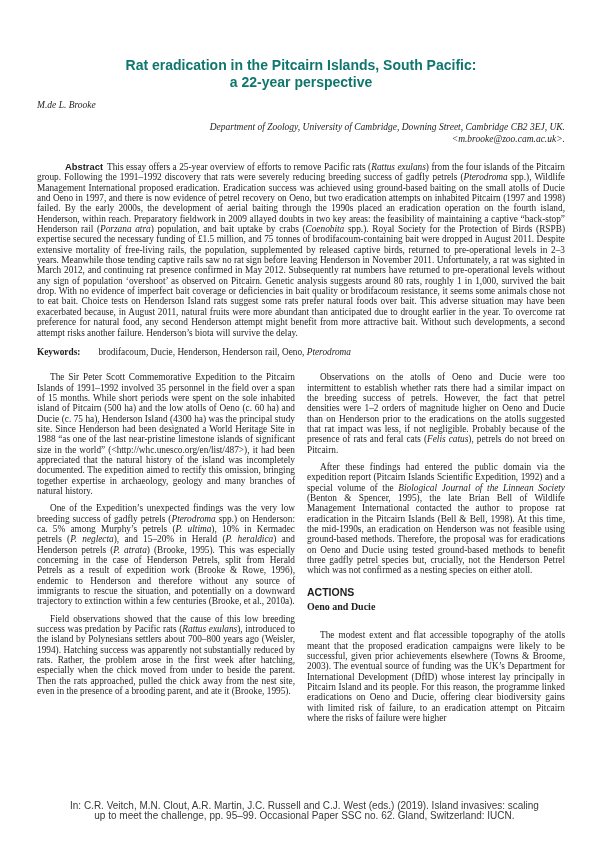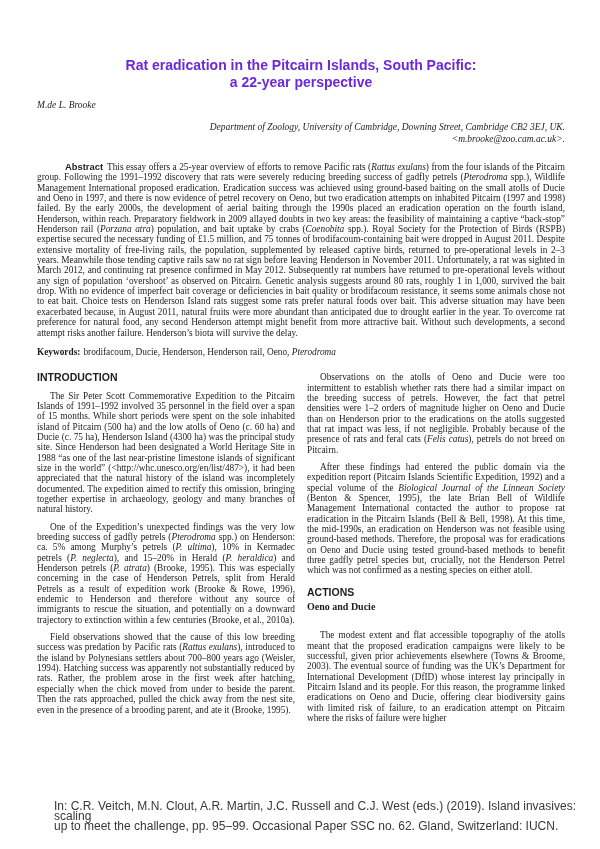--- a/index.html
+++ b/index.html
@@ -13,21 +13,21 @@
     overflow: hidden;
     box-sizing: border-box;
     padding: 57px 35px 0 37px;
   }
   .title {
     font-family: "Liberation Sans", sans-serif;
     font-weight: bold;
     font-size: 14px;
     line-height: 17px;
     text-align: center;
-    color: #6d28d9;
+    color: #0f766e;
   }
   .author {
     margin-top: 9px;
     font-style: italic;
     font-size: 9.5px;
   }
   .affil {
     margin-top: 12px;
     font-style: italic;
     font-size: 9.5px;
@@ -45,21 +45,21 @@
     font-weight: bold;
     font-size: 9.4px;
     margin-right: 4px;
     margin-left: 28px;
   }
   .keywords {
     margin-top: 9px;
     font-size: 9.3px;
     line-height: 10.35px;
   }
-  .kw-label { font-weight: bold; margin-right: 3px; }
+  .kw-label { font-weight: bold; margin-right: 18px; }
   .columns {
     display: flex;
     gap: 12px;
     margin-top: 15px;
   }
   .col {
     flex: 1;
     min-width: 0;
     font-size: 9.3px;
     line-height: 10.35px;
@@ -75,27 +75,27 @@
   .sec-heading.actions { margin-top: 11px; margin-bottom: 5px; }
   .sub-heading {
     font-weight: bold;
     font-size: 10px;
     margin: 0 0 18px 0;
     text-align: left;
   }
   .col p { margin: 0 0 7px 0; text-indent: 13px; }
   .footer {
     position: absolute;
-    left: 54px;
+    left: 70px;
     top: 801px;
     font-family: "Liberation Sans", sans-serif;
-    font-size: 12px;
+    font-size: 10px;
     line-height: 10.2px;
     color: #383838;
-    text-align: left;
+    text-align: center;
   }
 </style>
 </head>
 <body>
 
 <div class="page">
 
   <div class="title">
     <div>Rat eradication in the Pitcairn Islands, South Pacific:</div>
     <div>a 22-year perspective</div>
@@ -108,21 +108,20 @@
     <div>&lt;m.brooke@zoo.cam.ac.uk&gt;.</div>
   </div>
 
   <div class="abstract"><span class="abs-label">Abstract</span><span><span>This essay offers a 25-year overview of efforts to remove Pacific rats (</span><i>Rattus exulans</i><span>) from the four islands of the Pitcairn group. Following the 1991–1992 discovery that rats were severely reducing breeding success of gadfly petrels (</span><i>Pterodroma</i><span> spp.), Wildlife Management International proposed eradication. Eradication success was achieved using ground-based baiting on the small atolls of Ducie and Oeno in 1997, and there is now evidence of petrel recovery on Oeno, but two eradication attempts on inhabited Pitcairn (1997 and 1998) failed. By the early 2000s, the development of aerial baiting through the 1990s placed an eradication operation on the fourth island, Henderson, within reach. Preparatory fieldwork in 2009 allayed doubts in two key areas: the feasibility of maintaining a captive “back-stop” Henderson rail (</span><i>Porzana atra</i><span>) population, and bait uptake by crabs (</span><i>Coenobita</i><span> spp.). Royal Society for the Protection of Birds (RSPB) expertise secured the necessary funding of £1.5 million, and 75 tonnes of brodifacoum-containing bait were dropped in August 2011. Despite extensive mortality of free-living rails, the population, supplemented by released captive birds, returned to pre-operational levels in 2–3 years. Meanwhile those tending captive rails saw no rat sign before leaving Henderson in November 2011. Unfortunately, a rat was sighted in March 2012, and continuing rat presence confirmed in May 2012. Subsequently rat numbers have returned to pre-operational levels without any sign of population ‘overshoot’ as observed on Pitcairn. Genetic analysis suggests around 80 rats, roughly 1 in 1,000, survived the bait drop. With no evidence of imperfect bait coverage or deficiencies in bait quality or brodifacoum resistance, it seems some animals chose not to eat bait. Choice tests on Henderson Island rats suggest some rats prefer natural foods over bait. This adverse situation may have been exacerbated because, in August 2011, natural fruits were more abundant than anticipated due to drought earlier in the year. To overcome rat preference for natural food, any second Henderson attempt might benefit from more attractive bait. Without such developments, a second attempt risks another failure. Henderson’s biota will survive the delay.</span></span></div>
 
   <div class="keywords"><span class="kw-label">Keywords:</span><span><span>brodifacoum, Ducie, Henderson, Henderson rail, Oeno, </span><i>Pterodroma</i></span></div>
 
   <div class="columns">
 
     <div class="col">
-      <div class="sec-heading">INTRODUCTION</div>
       <p><span>The Sir Peter Scott Commemorative Expedition to the Pitcairn Islands of 1991–1992 involved 35 personnel in the field over a span of 15 months. While short periods were spent on the sole inhabited island of Pitcairn (500 ha) and the low atolls of Oeno (c. 60 ha) and Ducie (c. 75 ha), Henderson Island (4300 ha) was the principal study site. Since Henderson had been designated a World Heritage Site in 1988 “as one of the last near-pristine limestone islands of significant size in the world” (&lt;http://whc.unesco.org/en/list/487&gt;), it had been appreciated that the natural history of the island was incompletely documented. The expedition aimed to rectify this omission, bringing together expertise in archaeology, geology and many branches of natural history.</span></p>
       <p><span>One of the Expedition’s unexpected findings was the very low breeding success of gadfly petrels (</span><i>Pterodroma</i><span> spp.) on Henderson: ca. 5% among Murphy’s petrels (</span><i>P. ultima</i><span>), 10% in Kermadec petrels (</span><i>P. neglecta</i><span>), and 15–20% in Herald (</span><i>P. heraldica</i><span>) and Henderson petrels (</span><i>P. atrata</i><span>) (Brooke, 1995). This was especially concerning in the case of Henderson Petrels, split from Herald Petrels as a result of expedition work (Brooke &amp; Rowe, 1996), endemic to Henderson and therefore without any source of immigrants to rescue the situation, and potentially on a downward trajectory to extinction within a few centuries (Brooke, et al., 2010a).</span></p>
       <p><span>Field observations showed that the cause of this low breeding success was predation by Pacific rats (</span><i>Rattus exulans</i><span>), introduced to the island by Polynesians settlers about 700–800 years ago (Weisler, 1994). Hatching success was apparently not substantially reduced by rats. Rather, the problem arose in the first week after hatching, especially when the chick moved from under to beside the parent. Then the rats approached, pulled the chick away from the nest site, even in the presence of a brooding parent, and ate it (Brooke, 1995).</span></p>
     </div>
 
     <div class="col">
       <p><span>Observations on the atolls of Oeno and Ducie were too intermittent to establish whether rats there had a similar impact on the breeding success of petrels. However, the fact that petrel densities were 1–2 orders of magnitude higher on Oeno and Ducie than on Henderson prior to the eradications on the atolls suggested that rat impact was less, if not negligible. Probably because of the presence of rats and feral cats (</span><i>Felis catus</i><span>), petrels do not breed on Pitcairn.</span></p>
       <p><span>After these findings had entered the public domain via the expedition report (Pitcairn Islands Scientific Expedition, 1992) and a special volume of the </span><i>Biological Journal of the Linnean Society</i><span> (Benton &amp; Spencer, 1995), the late Brian Bell of Wildlife Management International contacted the author to propose rat eradication in the Pitcairn Islands (Bell &amp; Bell, 1998). At this time, the mid-1990s, an eradication on Henderson was not feasible using ground-based methods. Therefore, the proposal was for eradications on Oeno and Ducie using tested ground-based methods to benefit three gadfly petrel species but, crucially, not the Henderson Petrel which was not confirmed as a nesting species on either atoll.</span></p>
       <div class="sec-heading actions">ACTIONS</div>
       <div class="sub-heading">Oeno and Ducie</div>

